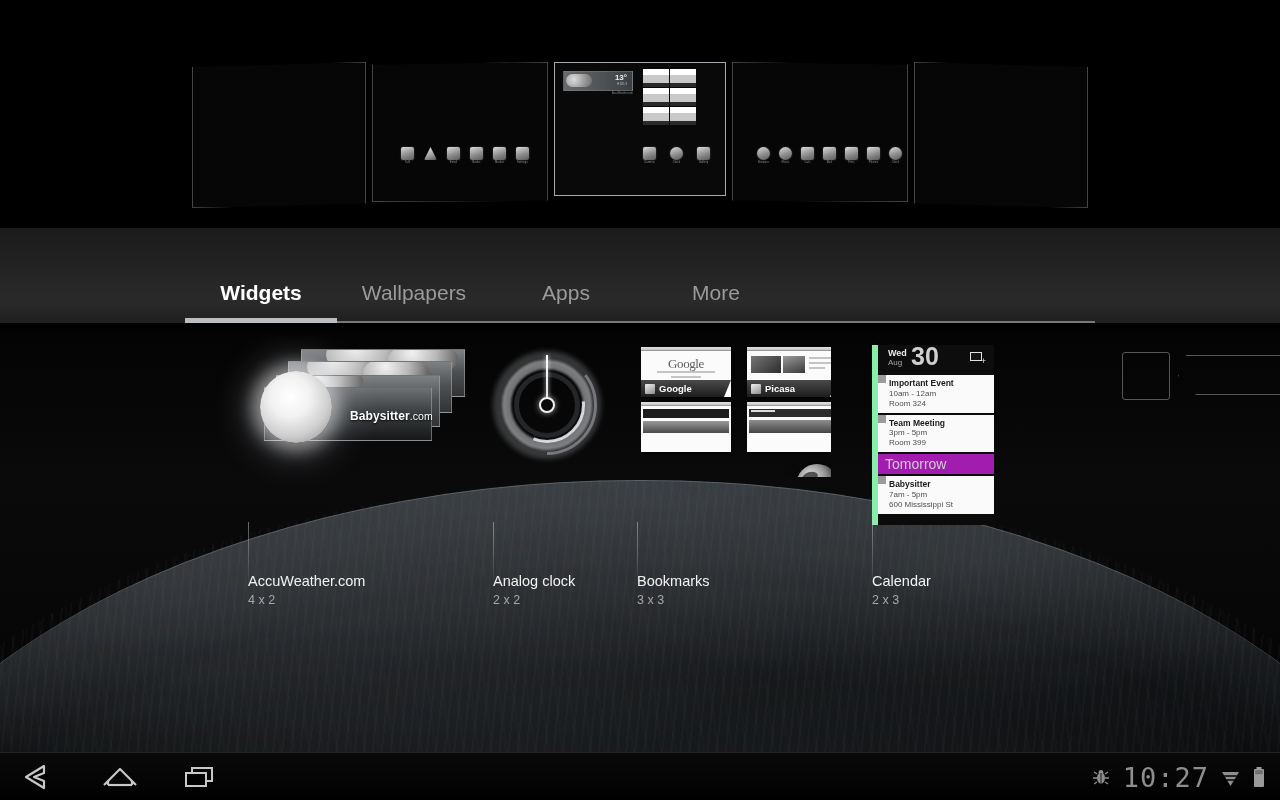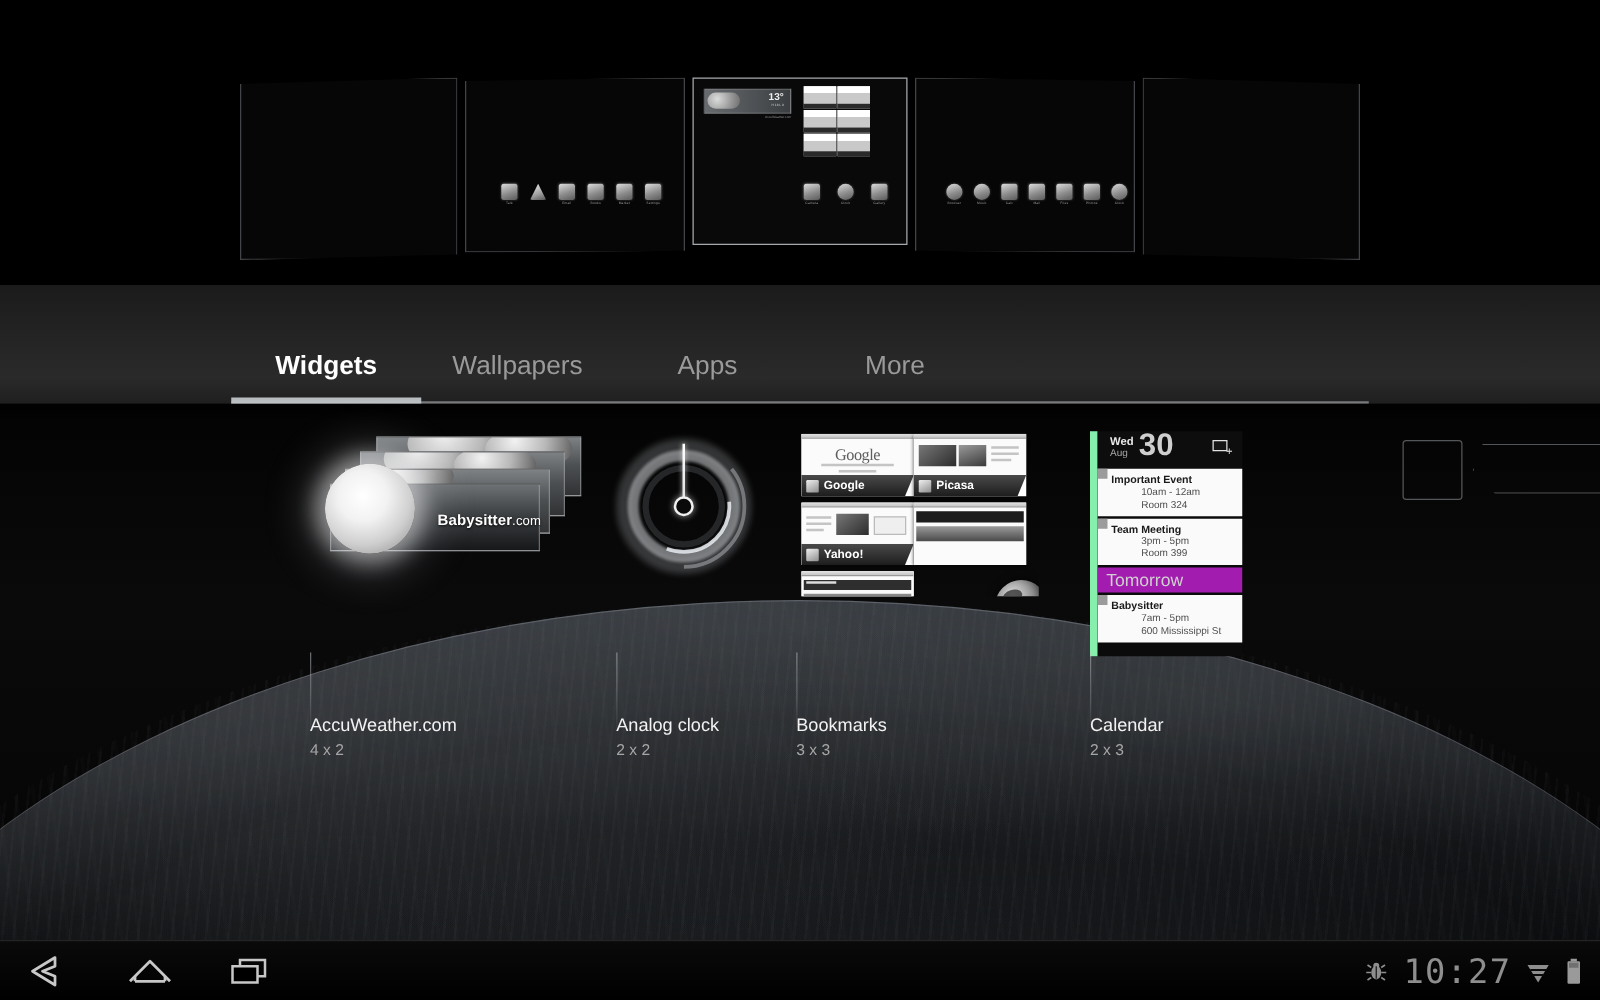--- a/index.html
+++ b/index.html
@@ -150,21 +150,21 @@
          clip-path:polygon(50% 50%, 140% -20%, 160% 120%, 50% 140%); filter:blur(.6px); }
   .cr5 { inset:16px;  border:3px solid rgba(235,240,245,.85);
          clip-path:polygon(50% 50%, 150% 40%, 150% 150%, 10% 150%); }
   .chand-min { position:absolute; left:53px; top:4px; width:2px; height:52px;
     background:linear-gradient(180deg,#ffffff,#dcdcdc); box-shadow:0 0 4px rgba(255,255,255,.8); }
   .chub { position:absolute; left:46px; top:46px; width:16px; height:16px; border-radius:50%;
     border:2px solid #f0f0f0; background:#0a0a0a; box-shadow:0 0 6px rgba(255,255,255,.6); }
 
   
   #bm { position:absolute; left:641px; top:22px; width:190px; height:130px;
-        display:grid; grid-template-columns:90px 90px; grid-auto-rows:50px; gap:5px 0; overflow:hidden; }
+        display:grid; grid-template-columns:90px 90px; grid-auto-rows:50px; gap:5px 16px; overflow:hidden; }
   .bmtile { position:relative; background:#fff; overflow:hidden;
             box-shadow:0 1px 3px rgba(0,0,0,.7); }
   .bmthumb { position:absolute; left:0; top:0; right:0; height:33px; overflow:hidden;
              background:#fbfbfb; }
   .bmthumb .bar { position:absolute; left:0; right:0; top:0; height:4px;
              background:linear-gradient(180deg,#e2e2e2,#c6c6c6); border-bottom:.5px solid #9a9a9a; }
   .bmthumb .ln { position:absolute; background:#c4c4c4; height:1.5px; }
   .bmthumb .blk { position:absolute; background:linear-gradient(140deg,#777,#2c2c2c); }
   .bmthumb .logo { position:absolute; left:50%; top:9px; transform:translateX(-50%);
              font-family:"Liberation Serif", serif; font-size:13px; color:#5e5e5e; letter-spacing:-.4px; }
@@ -191,21 +191,21 @@
   #cal-dow { position:absolute; left:10px; top:3px; font-size:9px; font-weight:bold; color:#e9e9e9; }
   #cal-mon { position:absolute; left:10px; top:13px; font-size:8px; color:#a8a8a8; }
   #cal-day { position:absolute; left:33px; top:-1px; font-size:25px; font-weight:bold; color:#cfcfcf; line-height:1; }
   #cal-add { position:absolute; right:9px; top:7px; width:15px; height:11px; }
   #cal-add .rect { position:absolute; left:0; top:0; width:12px; height:9px;
       border:1.5px solid #e2e2e2; background:#151515; }
   #cal-add .plus { position:absolute; right:-1px; bottom:-3px; color:#e2e2e2; font-size:9px; line-height:1; }
   .ev { position:relative; margin:0 0 2px 0; background:#fafafa; color:#111; padding:3px 5px 4px 11px; }
   .ev .chip { position:absolute; left:0; top:0; width:8px; height:8px; background:#9b9b9b; }
   .ev .t { font-size:8.5px; font-weight:bold; color:#1a1a1a; line-height:1.25; }
-  .ev .s { font-size:8px; color:#4e4e4e; line-height:1.25;margin-left:24px; }
+  .ev .s { font-size:8px; color:#4e4e4e; line-height:1.25; }
   .evsep { background:#a21caf; color:#cfcfcf; font-size:14px; padding:2px 0 2px 7px; margin-bottom:2px; }
 
   
   #w5 { position:absolute; left:1122px; top:352px; width:200px; height:52px; z-index:3; }
   #w5 .sq { position:absolute; left:0; top:0; width:48px; height:48px;
             border:1.5px solid rgba(150,155,160,.55); border-radius:3px; }
   #w5 .bn { position:absolute; left:56px; top:3px; width:160px; height:40px;
             border:1.5px solid rgba(150,155,160,.55); border-radius:2px;
             clip-path:polygon(8px 0, 100% 0, 100% 100%, 18px 100%, 0 52%, 8px 30%); }
 
@@ -394,34 +394,20 @@
           <div class="bar"></div>
           <div class="blk" style="left:4px; top:9px; width:30px; height:17px;"></div>
           <div class="blk" style="left:36px; top:9px; width:22px; height:17px; background:linear-gradient(160deg,#9a9a9a,#3a3a3a)"></div>
           <div class="ln" style="left:62px; top:10px; width:22px;"></div>
           <div class="ln" style="left:62px; top:15px; width:22px;"></div>
           <div class="ln" style="left:62px; top:20px; width:16px;"></div>
         </div>
         <div class="bmbar">
           <span class="bmfav"></span>
           <span class="bmname">Picasa</span>
-        </div>
-      </div>
-      <div class="bmtile">
-        <div class="bmthumb">
-          <div class="bar"></div>
-          <div class="blk" style="left:28px; top:9px; width:26px; height:17px;"></div>
-          <div class="blk" style="left:58px; top:11px; width:26px; height:15px; background:#efefef; border:1px solid #bbb"></div>
-          <div class="ln" style="left:4px; top:11px; width:20px;"></div>
-          <div class="ln" style="left:4px; top:16px; width:20px;"></div>
-          <div class="ln" style="left:4px; top:21px; width:14px;"></div>
-        </div>
-        <div class="bmbar">
-          <span class="bmfav"></span>
-          <span class="bmname">Yahoo!</span>
         </div>
       </div>
       <div class="bmtile">
         <div class="bmthumb" style="height:50px">
           <div class="bar"></div>
           <div class="blk" style="left:2px; top:7px; width:86px; height:9px; background:#1c1c1c"></div>
           <div class="blk" style="left:2px; top:19px; width:86px; height:12px; background:linear-gradient(180deg,#9a9a9a,#4a4a4a)"></div>
         </div>
       </div>
       <div class="bmtile">

